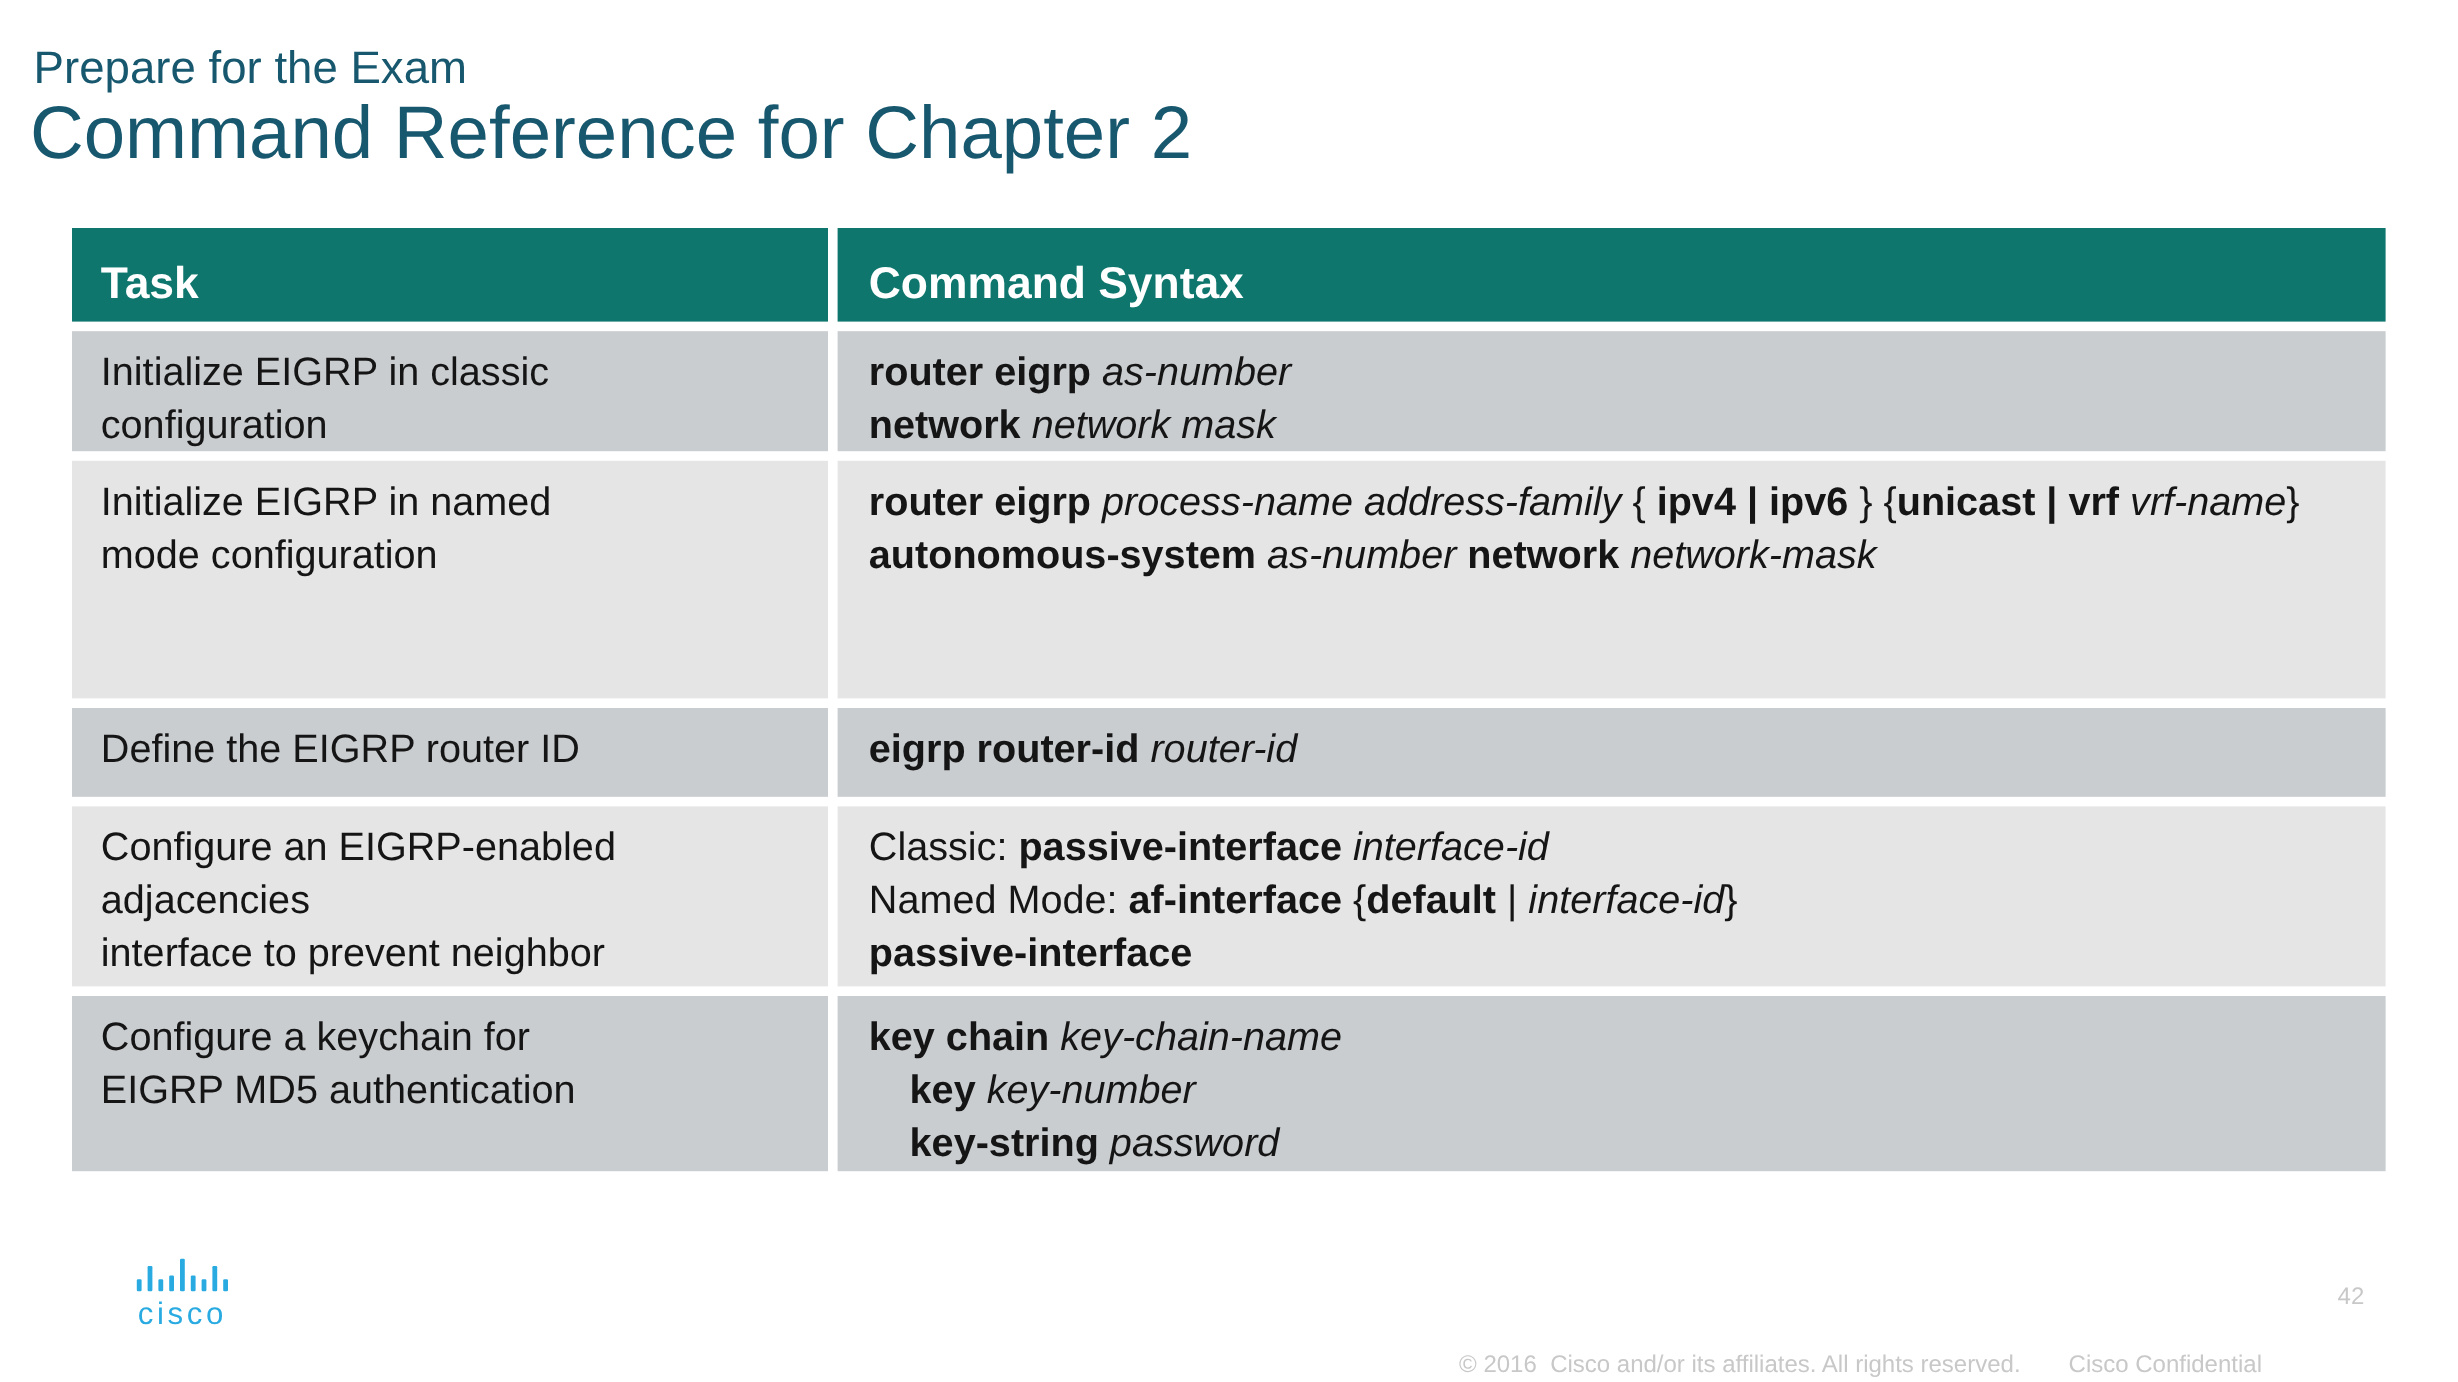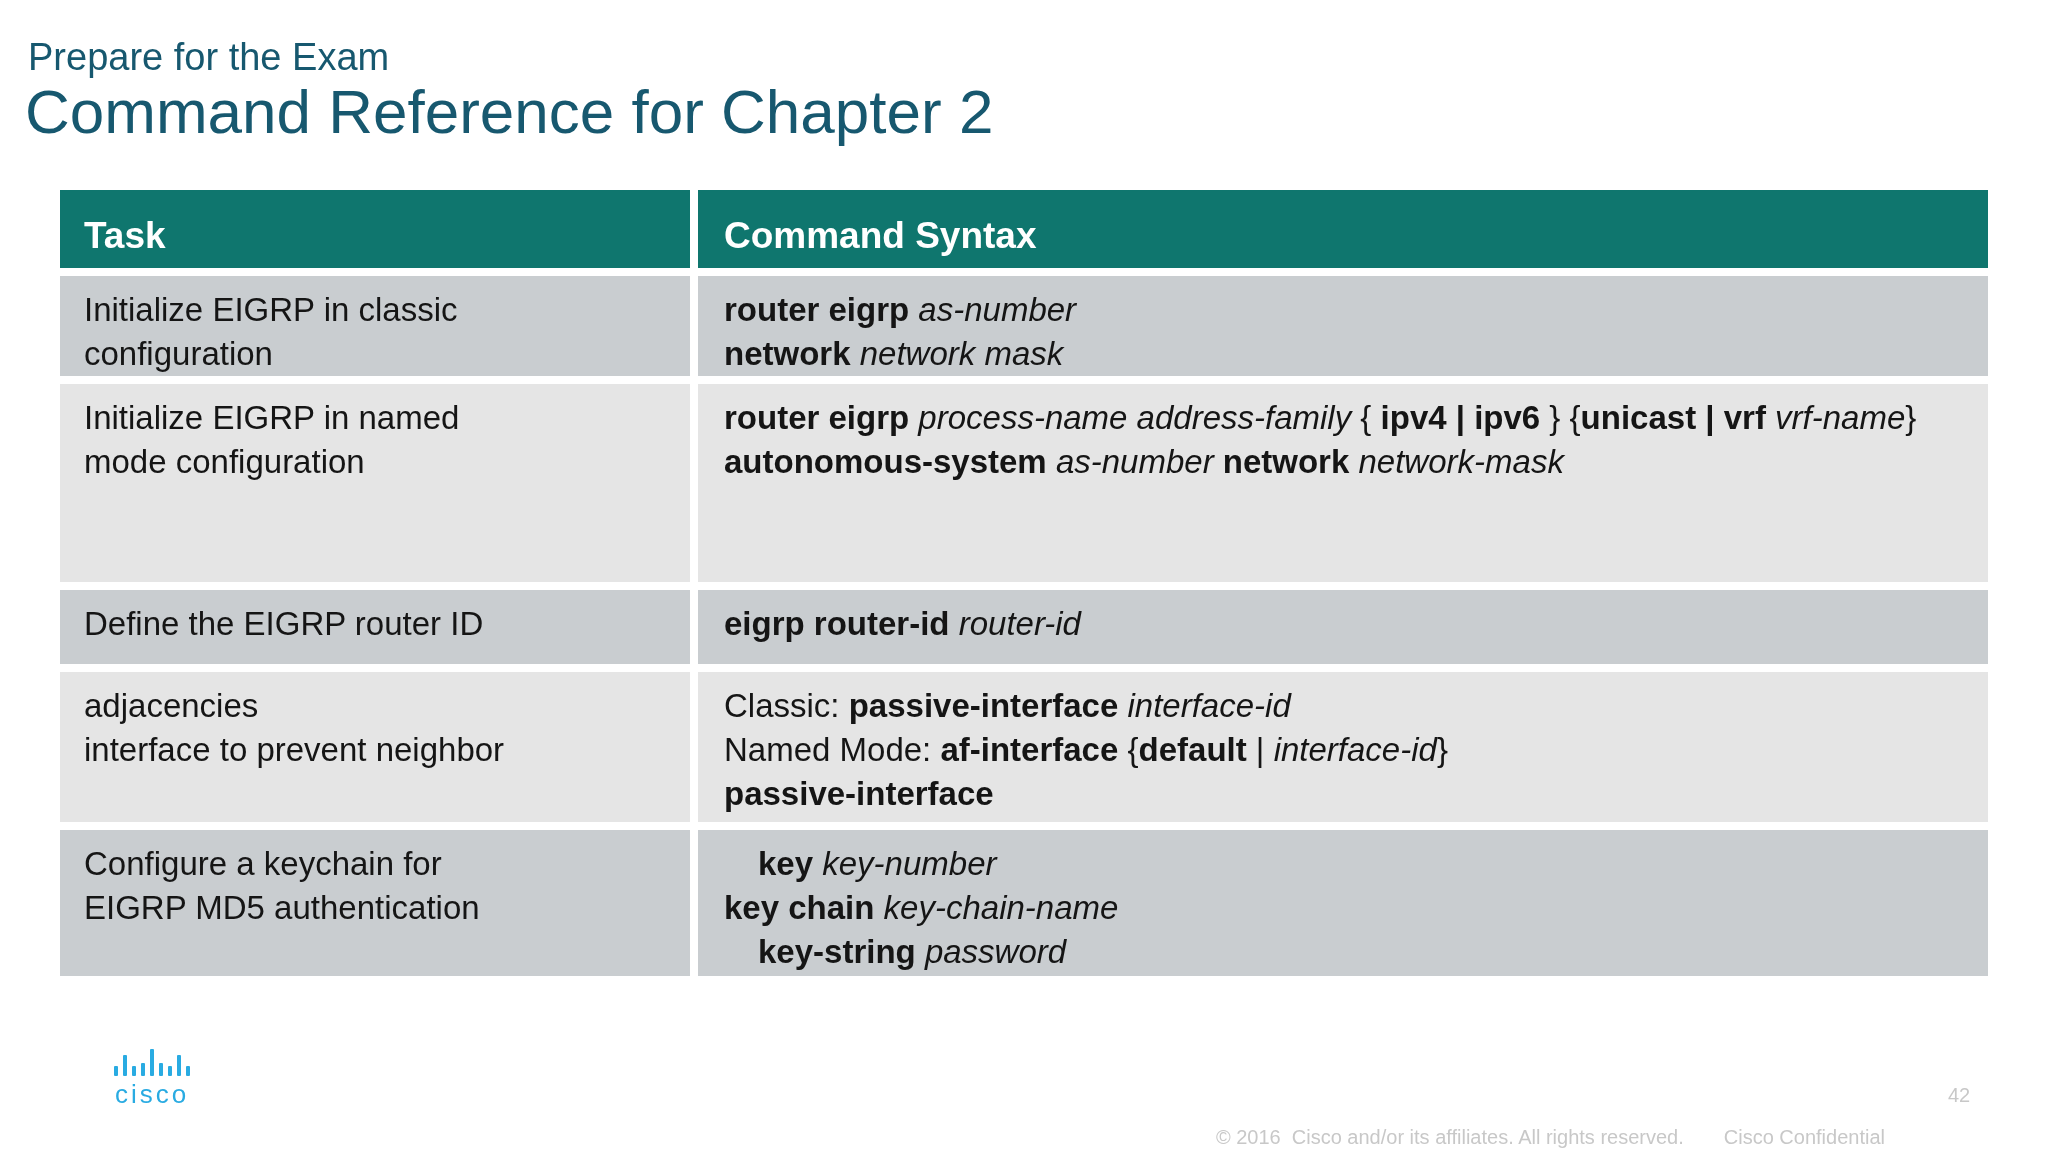--- a/index.html
+++ b/index.html
@@ -22,21 +22,21 @@
   .seg-i { font-style:italic; }
   .cmd-line.indent { padding-left:34px; }
 
   .logo { position:absolute; left:107px; top:1048px; width:90px; text-align:center; }
   .logo-bars { display:flex; align-items:flex-end; justify-content:center; gap:5px; height:28px; }
   .logo-bars span { display:block; width:4px; background:#29ABE2; border-radius:1px; }
   .logo-word { margin-top:3px; font-size:26px; font-weight:normal; letter-spacing:3px; color:#29ABE2; }
 
   .footer-text { position:absolute; top:1126px; right:163px; display:flex; gap:40px;
                  font-size:20px; color:#C8C8C8; white-space:pre; }
-  .page-num { position:absolute; top:1070px; left:1948px; font-size:20px; color:#C8C8C8;margin-top:14px; }
+  .page-num { position:absolute; top:1070px; left:1948px; font-size:20px; color:#C8C8C8; }
 </style>
 </head>
 <body>
 
 <div class="slide">
 
   <div class="eyebrow">Prepare for the Exam</div>
   <div class="title">Command Reference for Chapter 2</div>
 
   <div class="cmd-table">
@@ -57,35 +57,36 @@
       <div class="cell cmd light">
         <div class="cmd-line"><span class="seg-b">router eigrp </span><span class="seg-i">process-name address-family </span><span>{ </span><span class="seg-b">ipv4 | ipv6</span><span> } {</span><span class="seg-b">unicast | vrf </span><span class="seg-i">vrf-name</span><span>} </span><span class="seg-b">autonomous-system </span><span class="seg-i">as-number </span><span class="seg-b">network </span><span class="seg-i">network-mask</span></div>
       </div>
       <div class="cell dark">
         <div>Define the EIGRP router ID</div>
       </div>
       <div class="cell cmd dark">
         <div class="cmd-line"><span class="seg-b">eigrp router-id </span><span class="seg-i">router-id</span></div>
       </div>
       <div class="cell light">
+        <div>Configure an EIGRP-enabled</div>
         <div>adjacencies</div>
         <div>interface to prevent neighbor</div>
       </div>
       <div class="cell cmd light">
         <div class="cmd-line"><span>Classic: </span><span class="seg-b">passive-interface </span><span class="seg-i">interface-id</span></div>
         <div class="cmd-line"><span>Named Mode: </span><span class="seg-b">af-interface </span><span>{</span><span class="seg-b">default</span><span> | </span><span class="seg-i">interface-id</span><span>}</span></div>
         <div class="cmd-line"><span class="seg-b">passive-interface</span></div>
       </div>
       <div class="cell dark">
         <div>Configure a keychain for</div>
         <div>EIGRP MD5 authentication</div>
       </div>
       <div class="cell cmd dark">
+        <div class="cmd-line"><span class="seg-b">key chain </span><span class="seg-i">key-chain-name</span></div>
         <div class="cmd-line indent"><span class="seg-b">key </span><span class="seg-i">key-number</span></div>
-        <div class="cmd-line"><span class="seg-b">key chain </span><span class="seg-i">key-chain-name</span></div>
         <div class="cmd-line indent"><span class="seg-b">key-string </span><span class="seg-i">password</span></div>
       </div>
     </div>
 
   <div class="logo">
     <div class="logo-bars">
         <span style="height: 10px;"></span>
         <span style="height: 21px;"></span>
         <span style="height: 10px;"></span>
         <span style="height: 13px;"></span>

